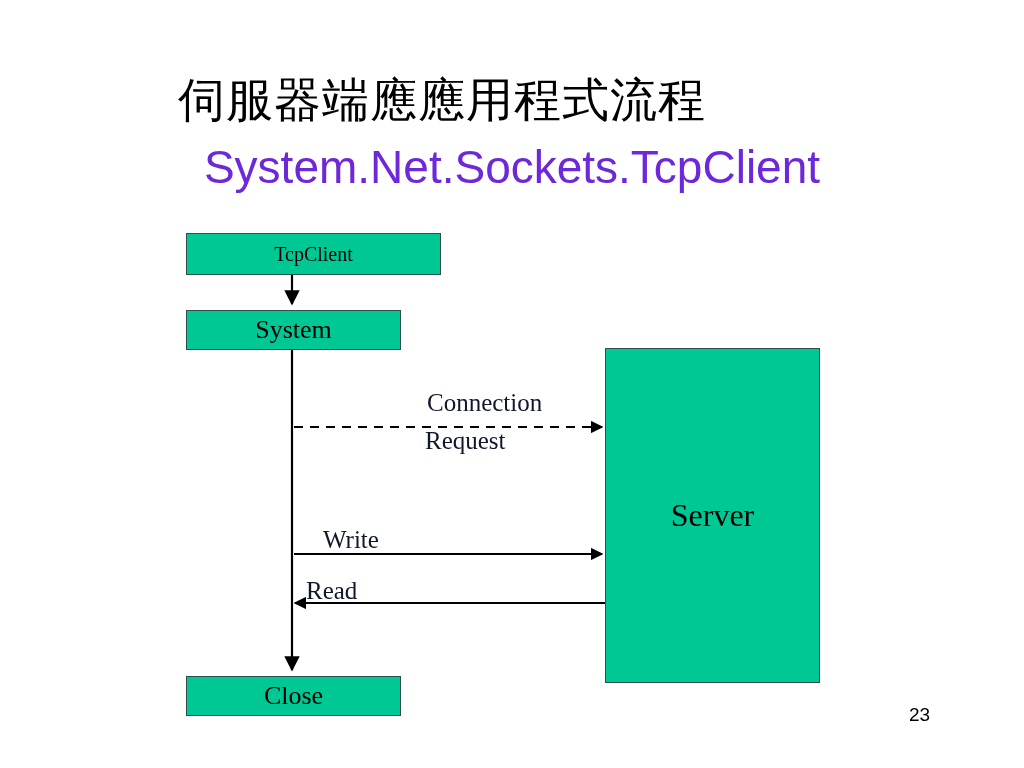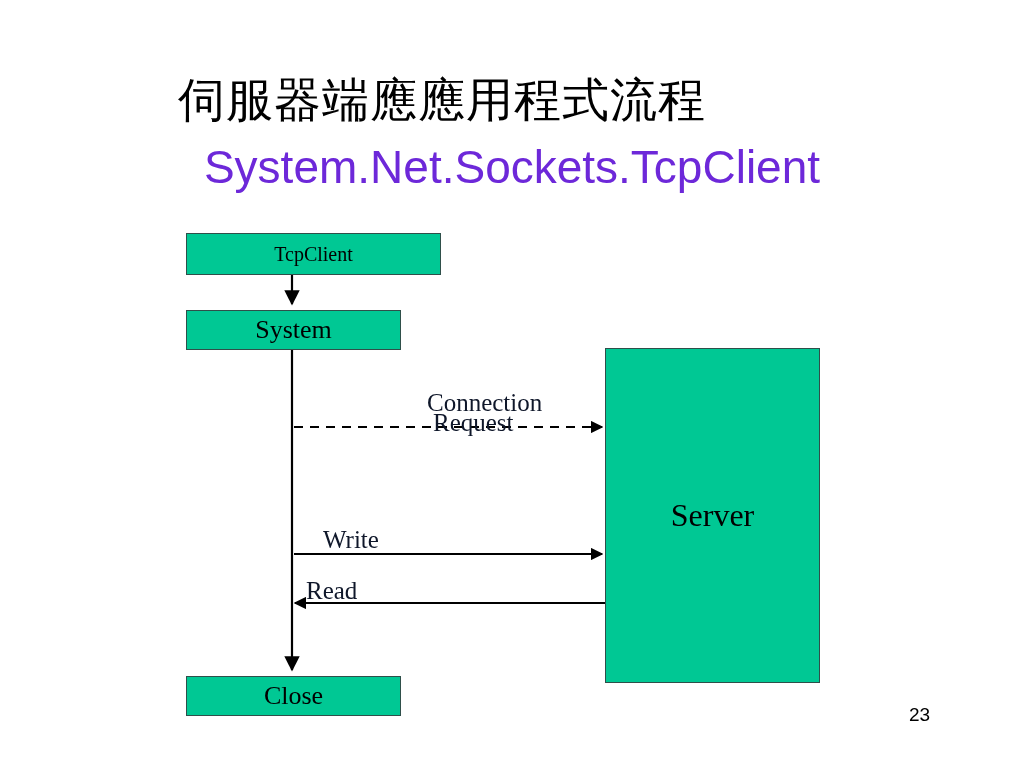--- a/index.html
+++ b/index.html
@@ -93,21 +93,21 @@
   
   .edge-label {
     position: absolute;
     font-family: "Liberation Serif", "DejaVu Serif", serif;
     font-size: 25px;
     line-height: 30px;
     color: #0f172a;
     white-space: nowrap;
   }
   .lbl-connection { left: 427px; top: 388px; }
-  .lbl-request    { left: 425px; top: 408px; margin-left: 8px; }
+  .lbl-request    { left: 425px; top: 426px; }
   .lbl-write      { left: 323px; top: 525px; }
   .lbl-read       { left: 306px; top: 576px; }
 
   
   .page-number {
     position: absolute;
     left: 909px;
     top: 704px;
     font-family: "Liberation Sans", "DejaVu Sans", sans-serif;
     font-size: 19px;

